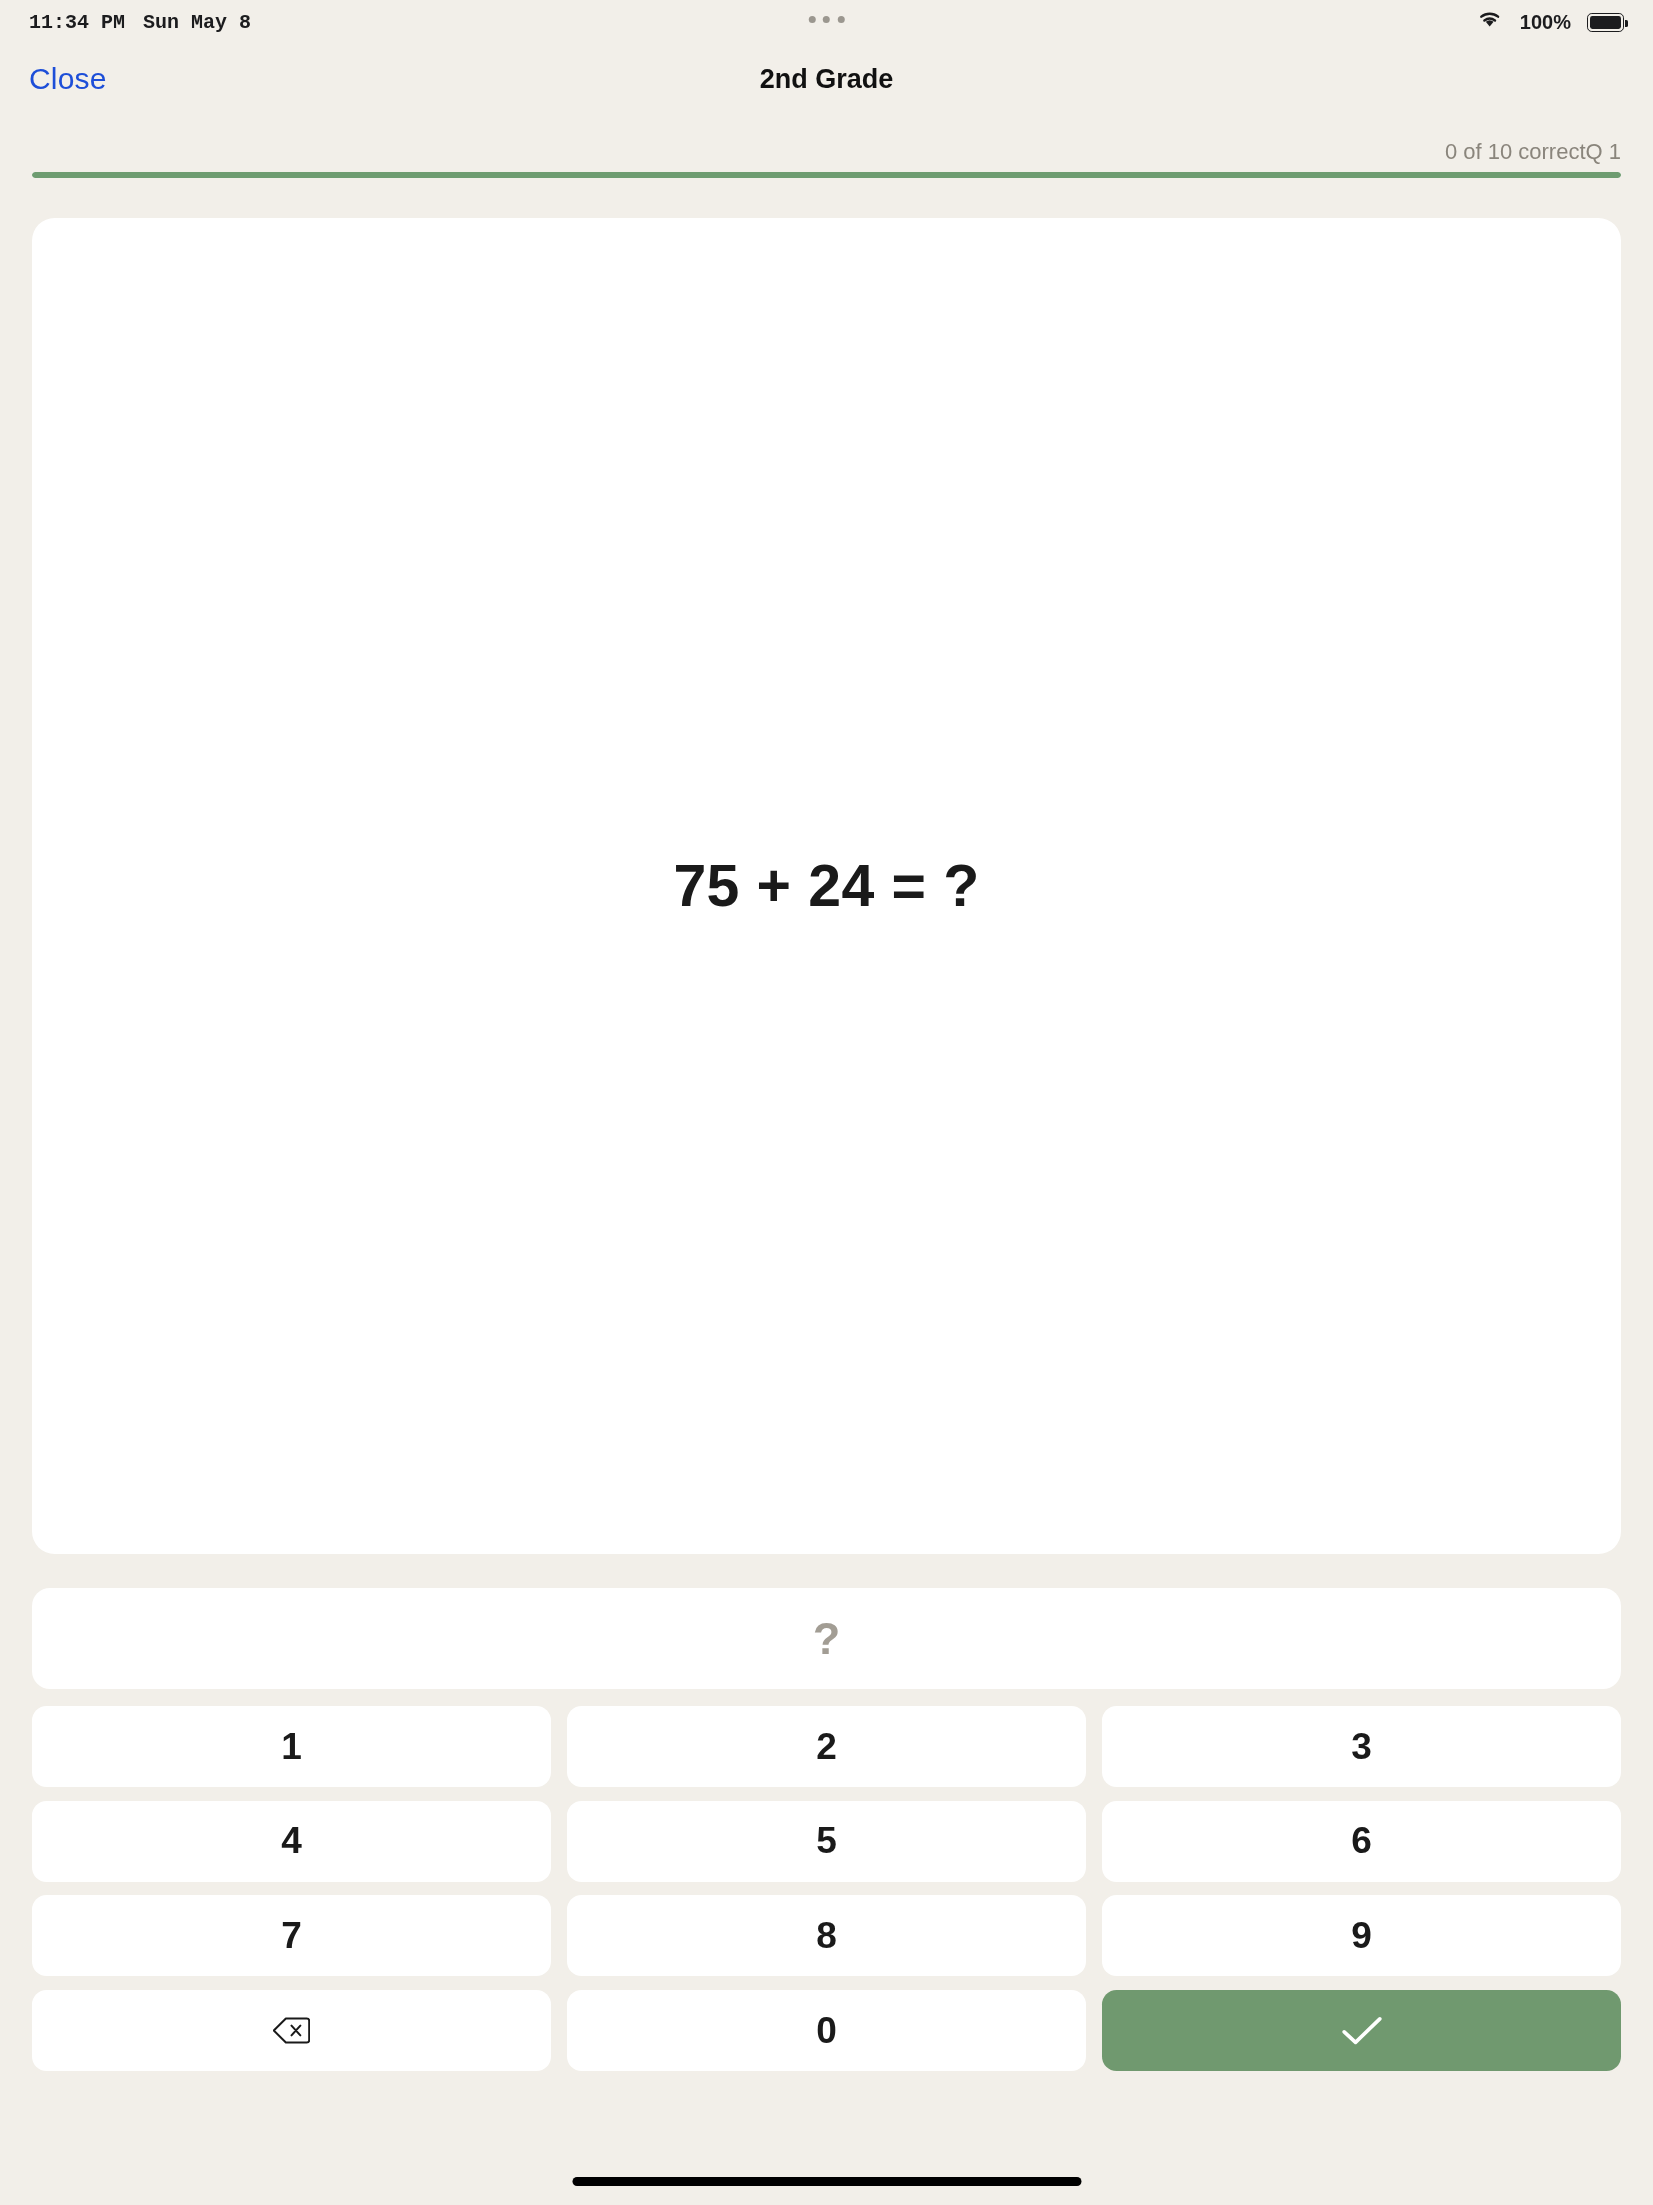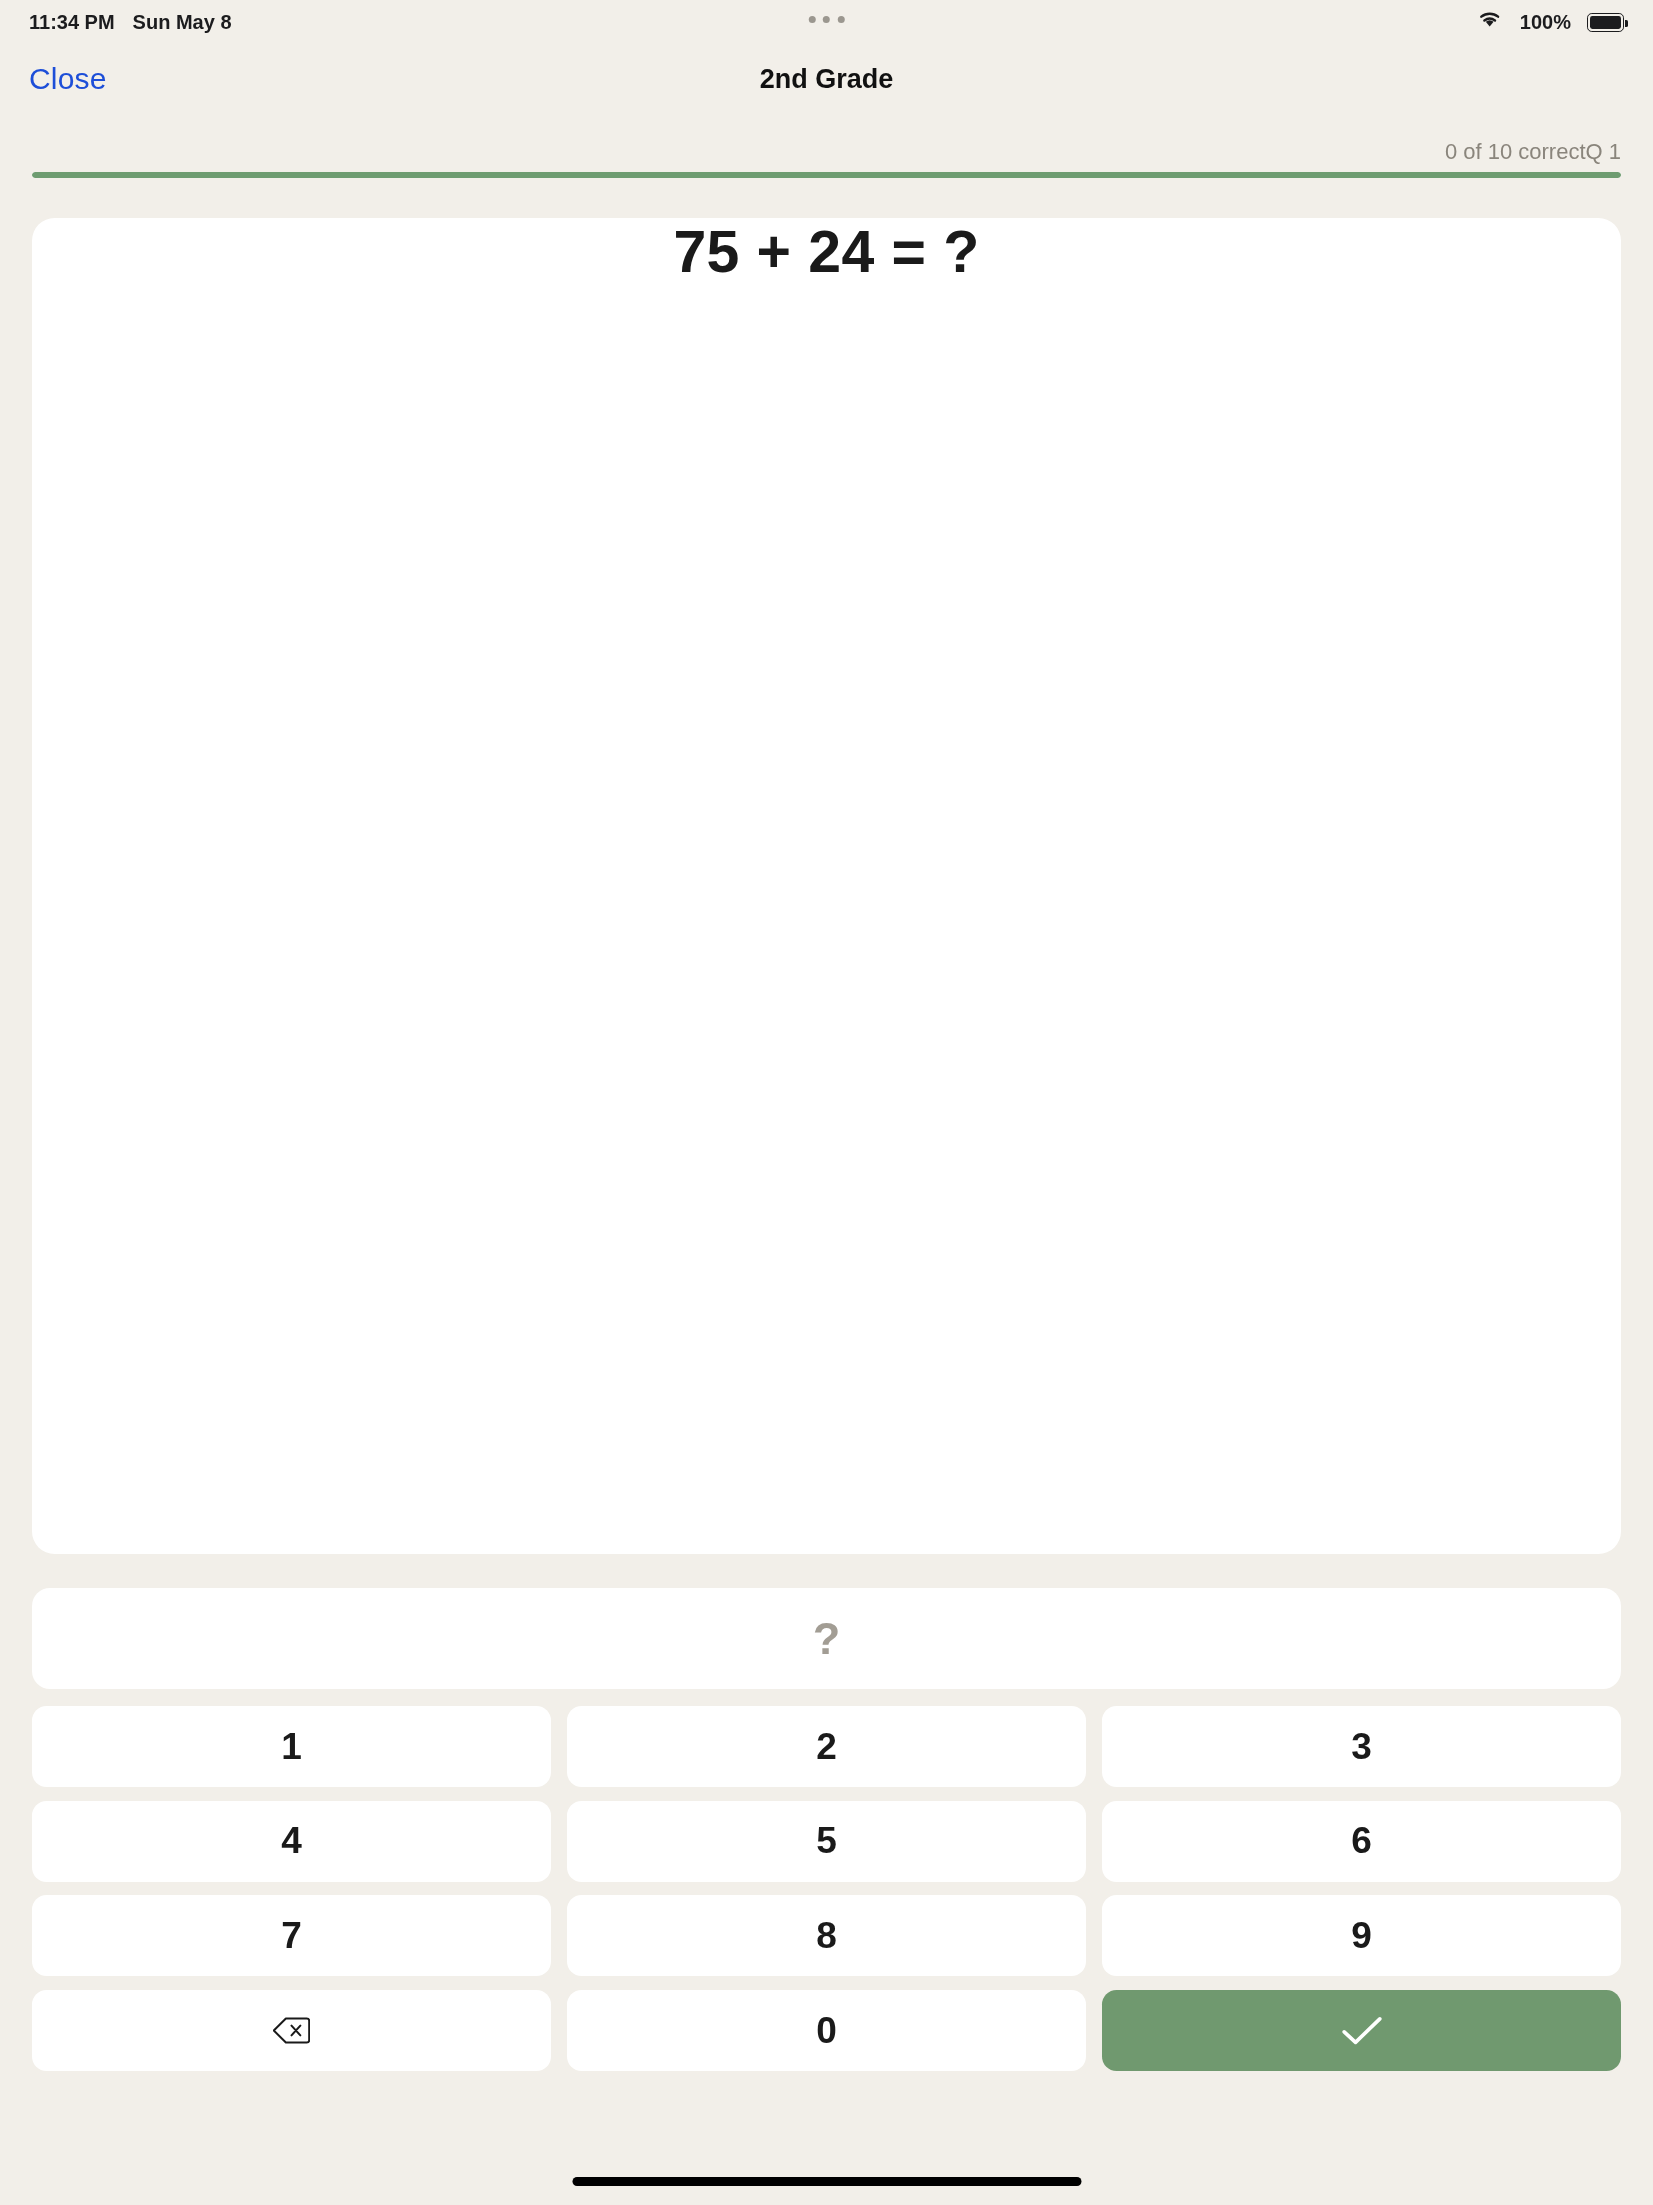--- a/index.html
+++ b/index.html
@@ -17,21 +17,21 @@
     position: absolute;
     top: 0; left: 0; right: 0;
     height: 45px;
     display: flex;
     align-items: center;
     padding: 0 29px;
     font-size: 20px;
     color: #1c1c1e;
     font-weight: 600;
   }
-  .status-left { display: flex; align-items: center; gap: 18px; }
+  .status-left { display: flex; align-items: center; gap: 18px; font-family: Liberation Mono, monospace; }
   .status-center {
     position: absolute;
     left: 50%;
     transform: translateX(-50%);
     display: flex;
     align-items: center;
     gap: 7.3px;
     top: 16px;
   }
   .dot {
@@ -130,21 +130,21 @@
   
   .question-card {
     position: absolute;
     top: 218px;
     left: 32px;
     right: 32px;
     height: 1336px;
     background: #ffffff;
     border-radius: 22.6px;
     display: flex;
-    align-items: flex-start;
+    align-items: center;
     justify-content: center;
   }
   .question-text {
     font-size: 59px;
     font-weight: 700;
     color: #1a1a1a;
     letter-spacing: 0.4px;
   }
 
   

